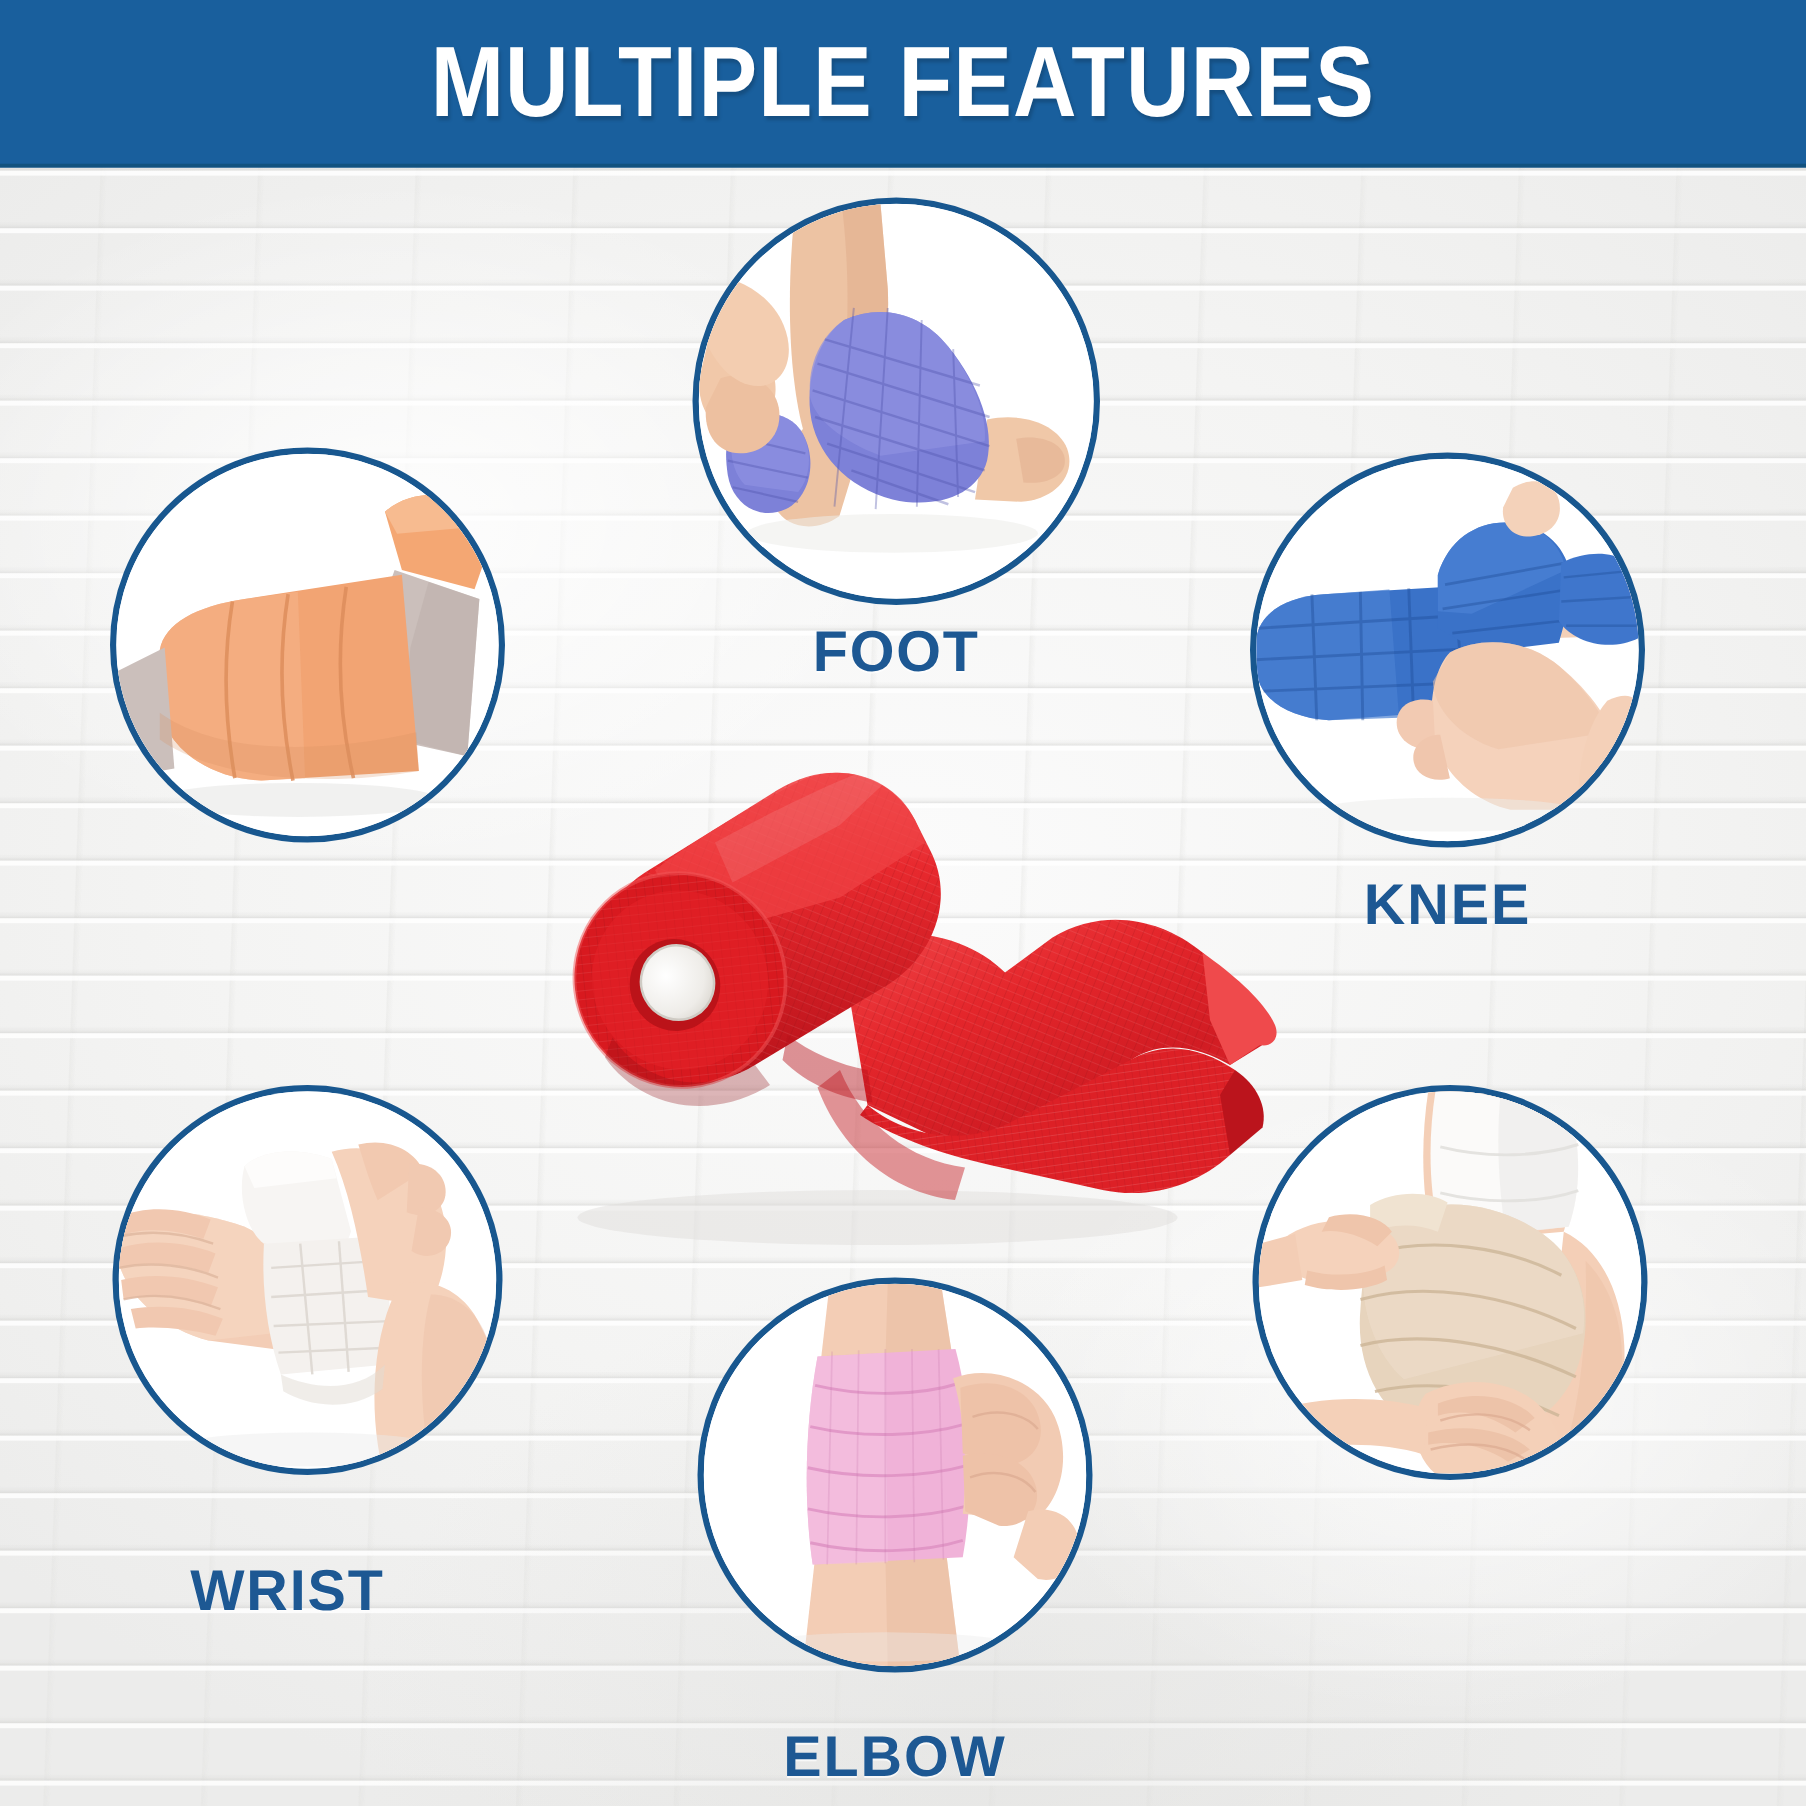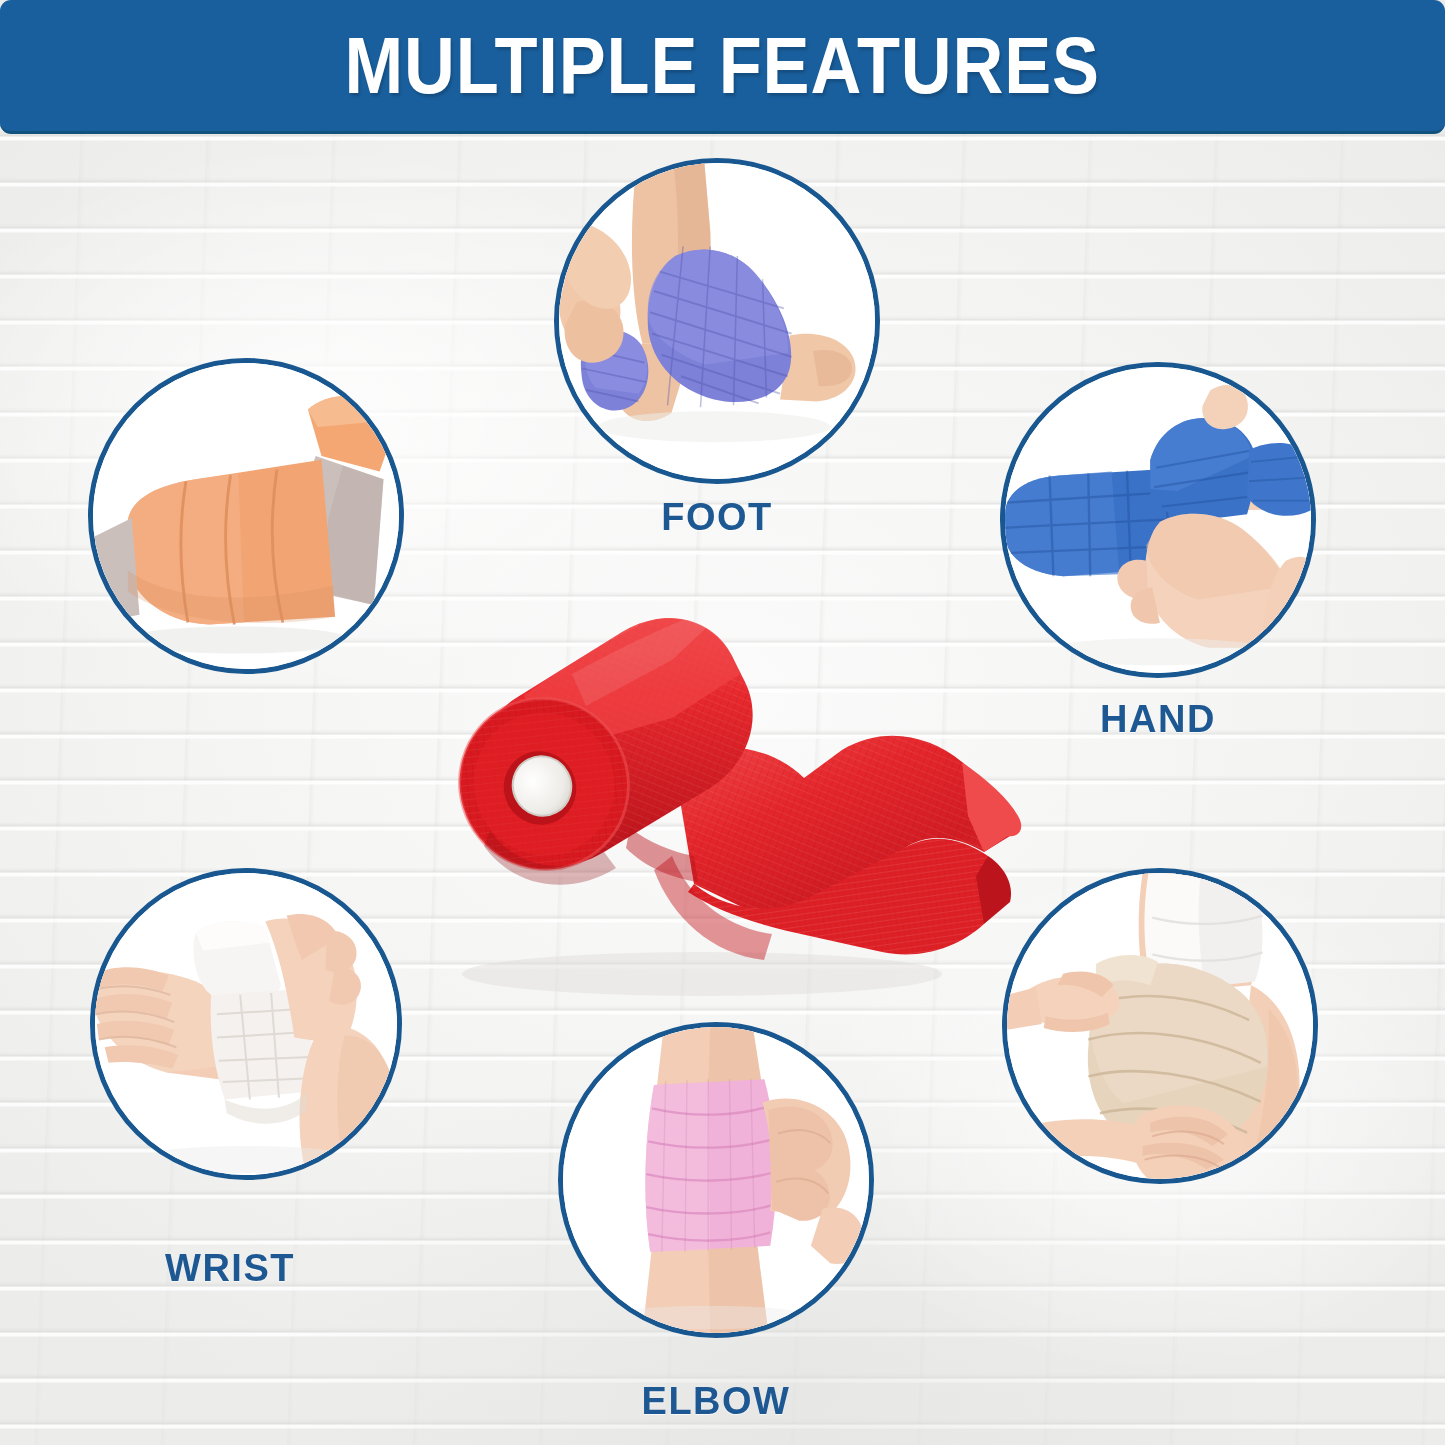--- a/index.html
+++ b/index.html
@@ -61,21 +61,20 @@
     position: absolute;
     left: 0; top: 0;
     width: 1445px;
     height: 134px;
     background: #195f9d;
     border-bottom: 3px solid #12527f;
     box-sizing: border-box;
     display: flex;
     align-items: center;
     justify-content: center;
-    border-radius: 11px;
   }
   .header-title {
     color: #ffffff;
     font-size: 80px;
     font-weight: bold;
     letter-spacing: 1px;
     line-height: 1;
     text-align: center;
     transform: scaleX(.88);
     text-shadow: 2px 3px 3px rgba(0,0,0,.18);
@@ -87,21 +86,21 @@
     border: 5px solid #18578f;
     background: #ffffff;
     overflow: hidden;
     box-sizing: border-box;
   }
   .circle > svg { display: block; width: 100%; height: 100%; }
 
   .feature-label {
     position: absolute;
     color: #1d5893;
-    font-size: 38px;
+    font-size: 46px;
     font-weight: bold;
     letter-spacing: 1.5px;
     text-align: center;
     line-height: 1;
     white-space: nowrap;
     text-shadow: 0 1px 0 rgba(255,255,255,.7);
   }
 
   
   #c-leg   { left: 88px;  top: 358px;  width: 316px; height: 316px; }
@@ -260,21 +259,21 @@
       <path d="M160 160 C186 146 222 150 246 168 C272 188 292 214 300 240 L316 250 L316 290 L210 290 C176 282 152 256 146 228 C142 200 148 172 160 160 Z" fill="#f5d2bb"></path>
       <path d="M160 160 C186 146 222 150 246 168 C266 184 282 204 292 226 L200 240 C166 230 146 204 146 184 Z" fill="#ecc2a8" opacity=".55"></path>
 
       <path d="M146 200 C130 196 116 204 116 218 C116 232 130 242 148 240 Z" fill="#f2cab2"></path>
       <path d="M152 228 C138 228 128 238 130 250 C132 262 146 268 160 264 Z" fill="#f0c6ad"></path>
 
       <path d="M290 200 C306 192 316 196 316 208 L316 300 L268 300 C262 262 272 220 290 200 Z" fill="#f4d0b8"></path>
       <ellipse cx="158" cy="294" rx="120" ry="14" fill="#ececea" opacity=".5"></ellipse>
     </svg>
   </div>
-  <div class="feature-label" id="l-hand">HAND</div>
+  <div class="feature-label" id="l-hand">KNEE</div>
 
   <div class="circle" id="c-wrist">
     <svg viewBox="0 0 312 312" preserveAspectRatio="xMidYMid slice">
       <rect width="312" height="312" fill="#ffffff"></rect>
 
       <path d="M0 108 C26 96 66 98 104 112 L168 144 L150 216 L74 206 C36 196 8 170 0 142 Z" fill="#f3cdb6"></path>
       <path d="M0 108 C26 96 66 98 104 112 L140 130 L128 200 L74 206 C36 196 8 170 0 142 Z" fill="#f7d8c3" opacity=".6"></path>
 
       <g fill="#f1c8b0">
         <path d="M0 104 C22 94 52 96 76 106 L70 122 C46 114 20 112 0 120 Z"></path>

